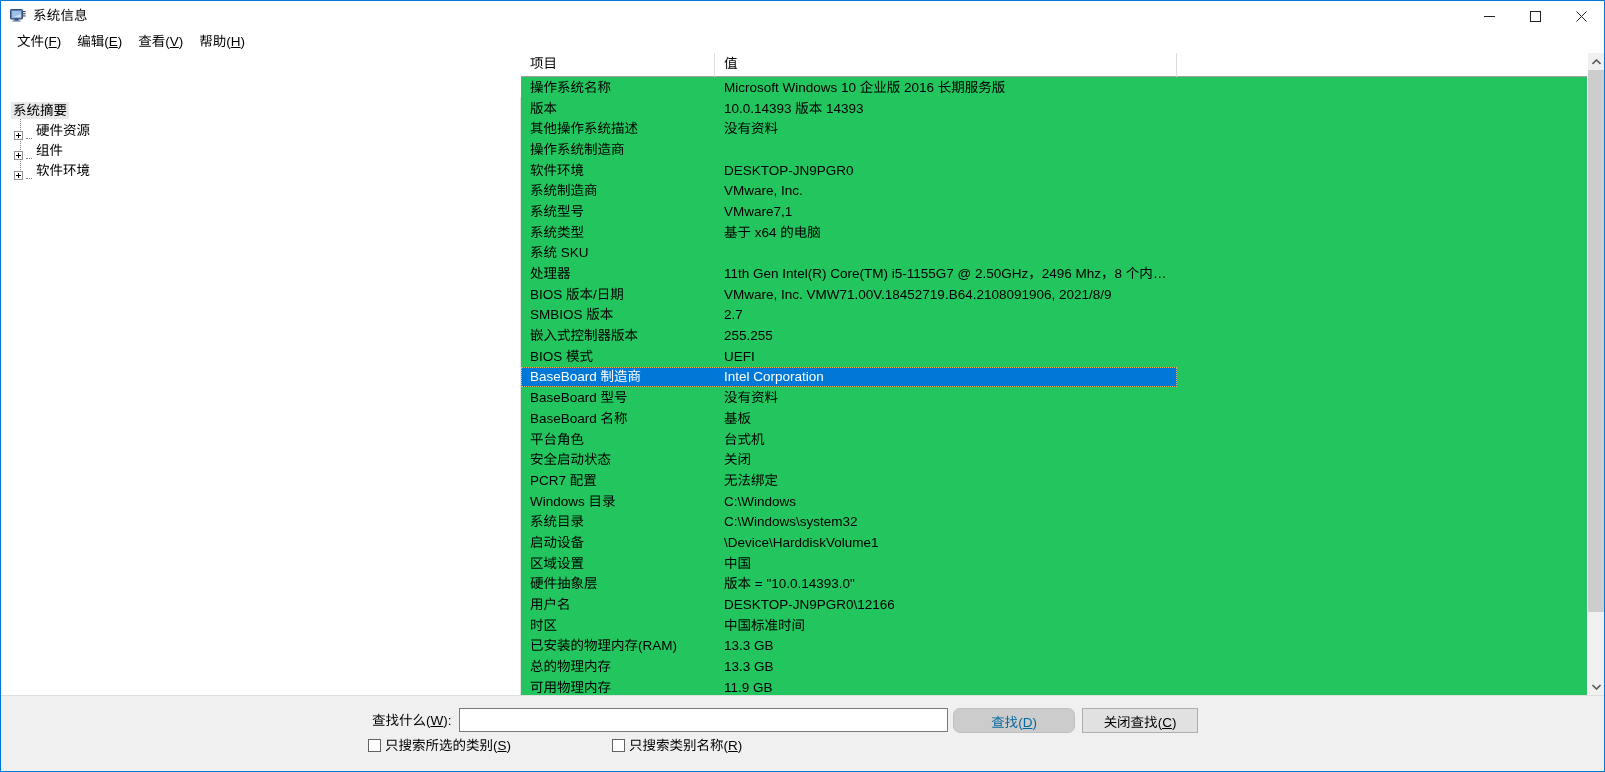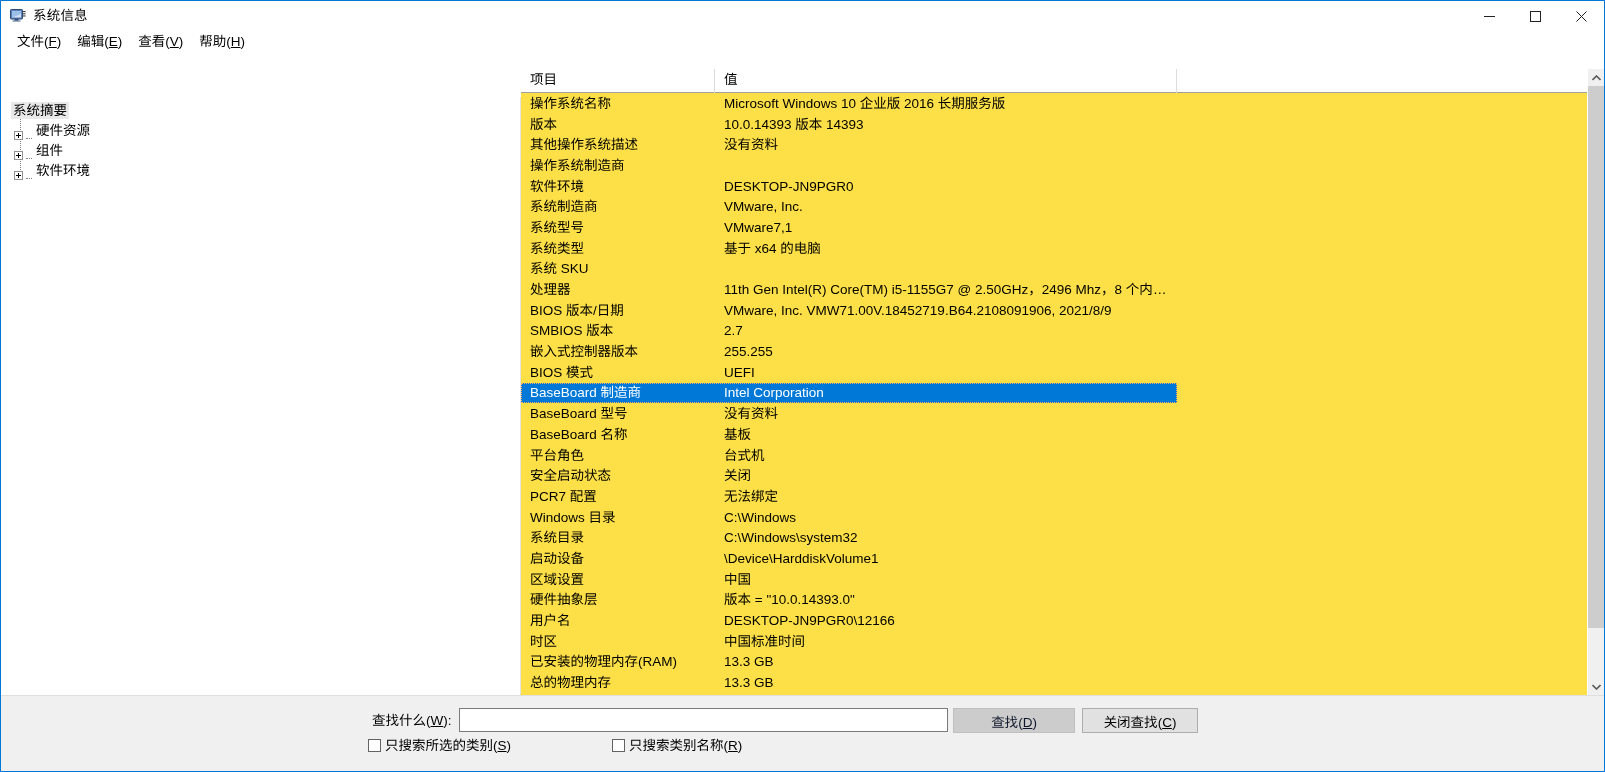--- a/index.html
+++ b/index.html
@@ -165,25 +165,24 @@
     flex: 0 0 auto;
     height: 1px;
   }
   .tree-child .label { font-size: 13.5px; line-height: 18px; }
 
   
   .list-panel {
     flex: 1 1 auto;
     position: relative;
     overflow: hidden;
-    background: #fde047;
+    background: #22c55e;
     display: flex;
     flex-direction: column;
     min-width: 0;
-    margin-top: 16px;
   }
   .list-scrollarea {
     flex: 1 1 auto;
     position: relative;
     overflow: hidden;
     border-right: 1px solid #e3e3e3;
   }
   .list-inner {
     position: absolute;
     left: 0; top: 0; right: 0;
@@ -309,21 +308,22 @@
     background: #e1e1e1;
     color: #000;
     padding: 0;
     white-space: nowrap;
   }
   .btn.find-btn {
     left: 952px;
     width: 122px;
     background: #cccccc;
     border-color: #bfbfbf;
-    color: #0f172a;
+    color: #0369a1;
+    border-radius: 7px;
   }
   .btn.close-find-btn {
     left: 1081px;
     width: 116px;
     background: #e1e1e1;
     border-color: #adadad;
   }
   .btn u { text-decoration: underline; }
 
   .chk {

